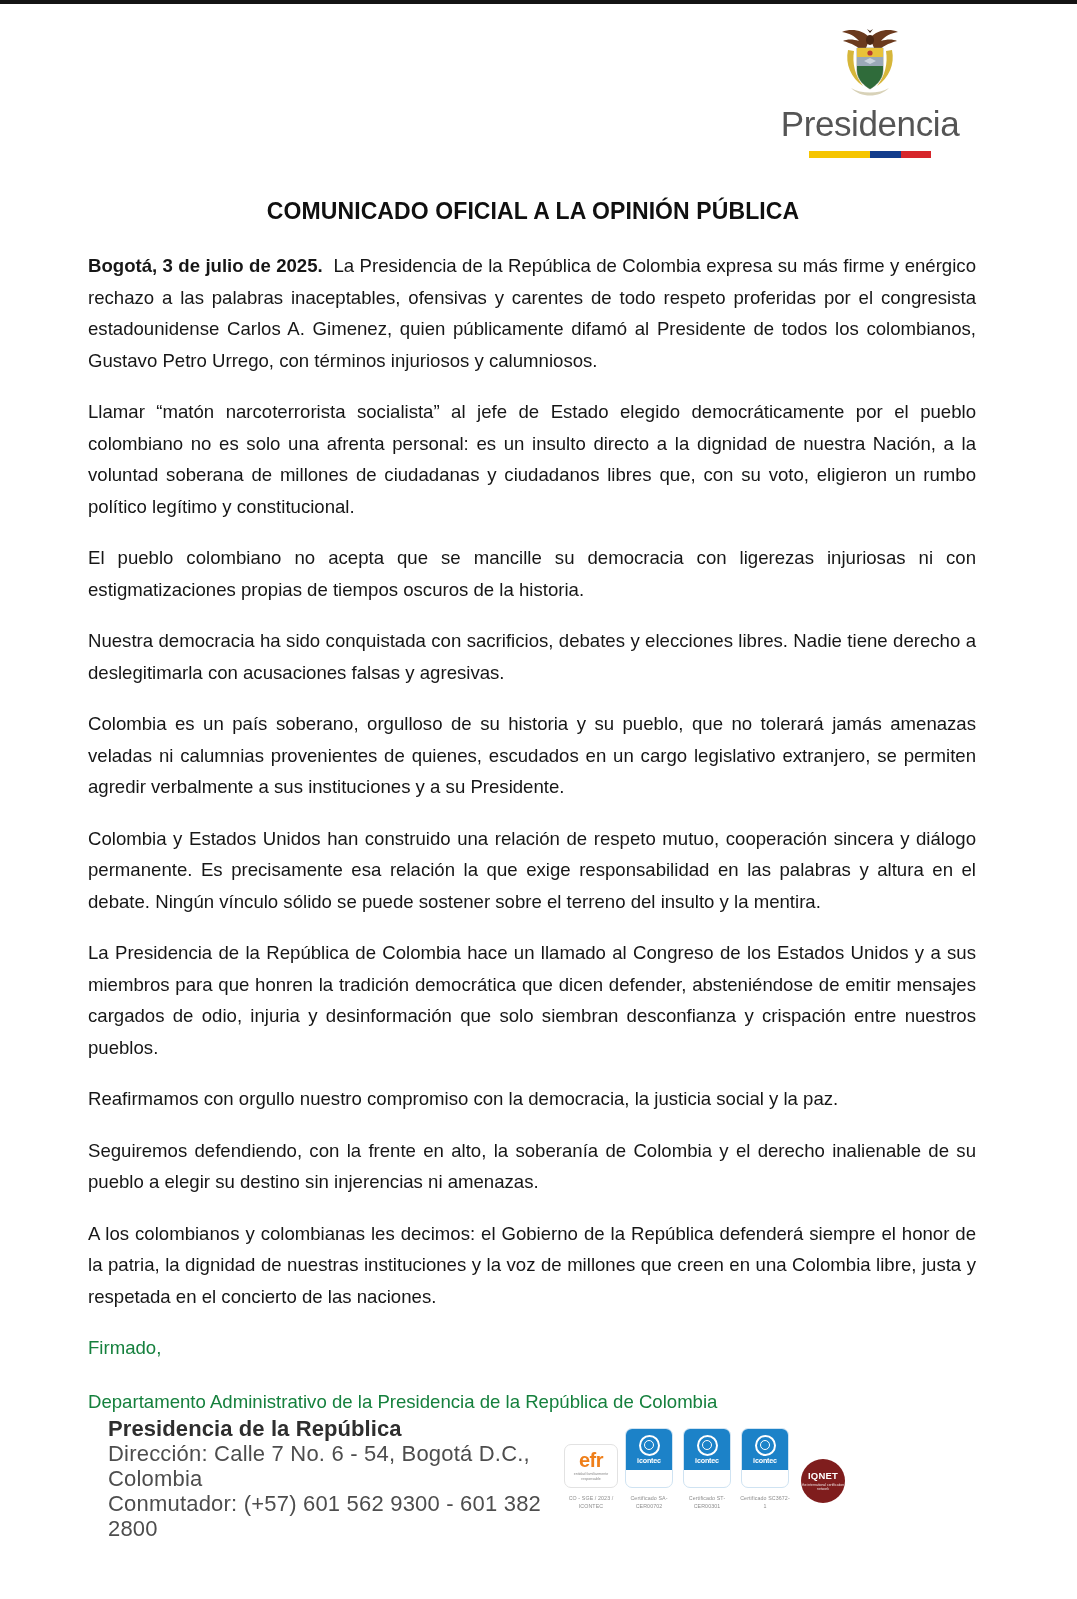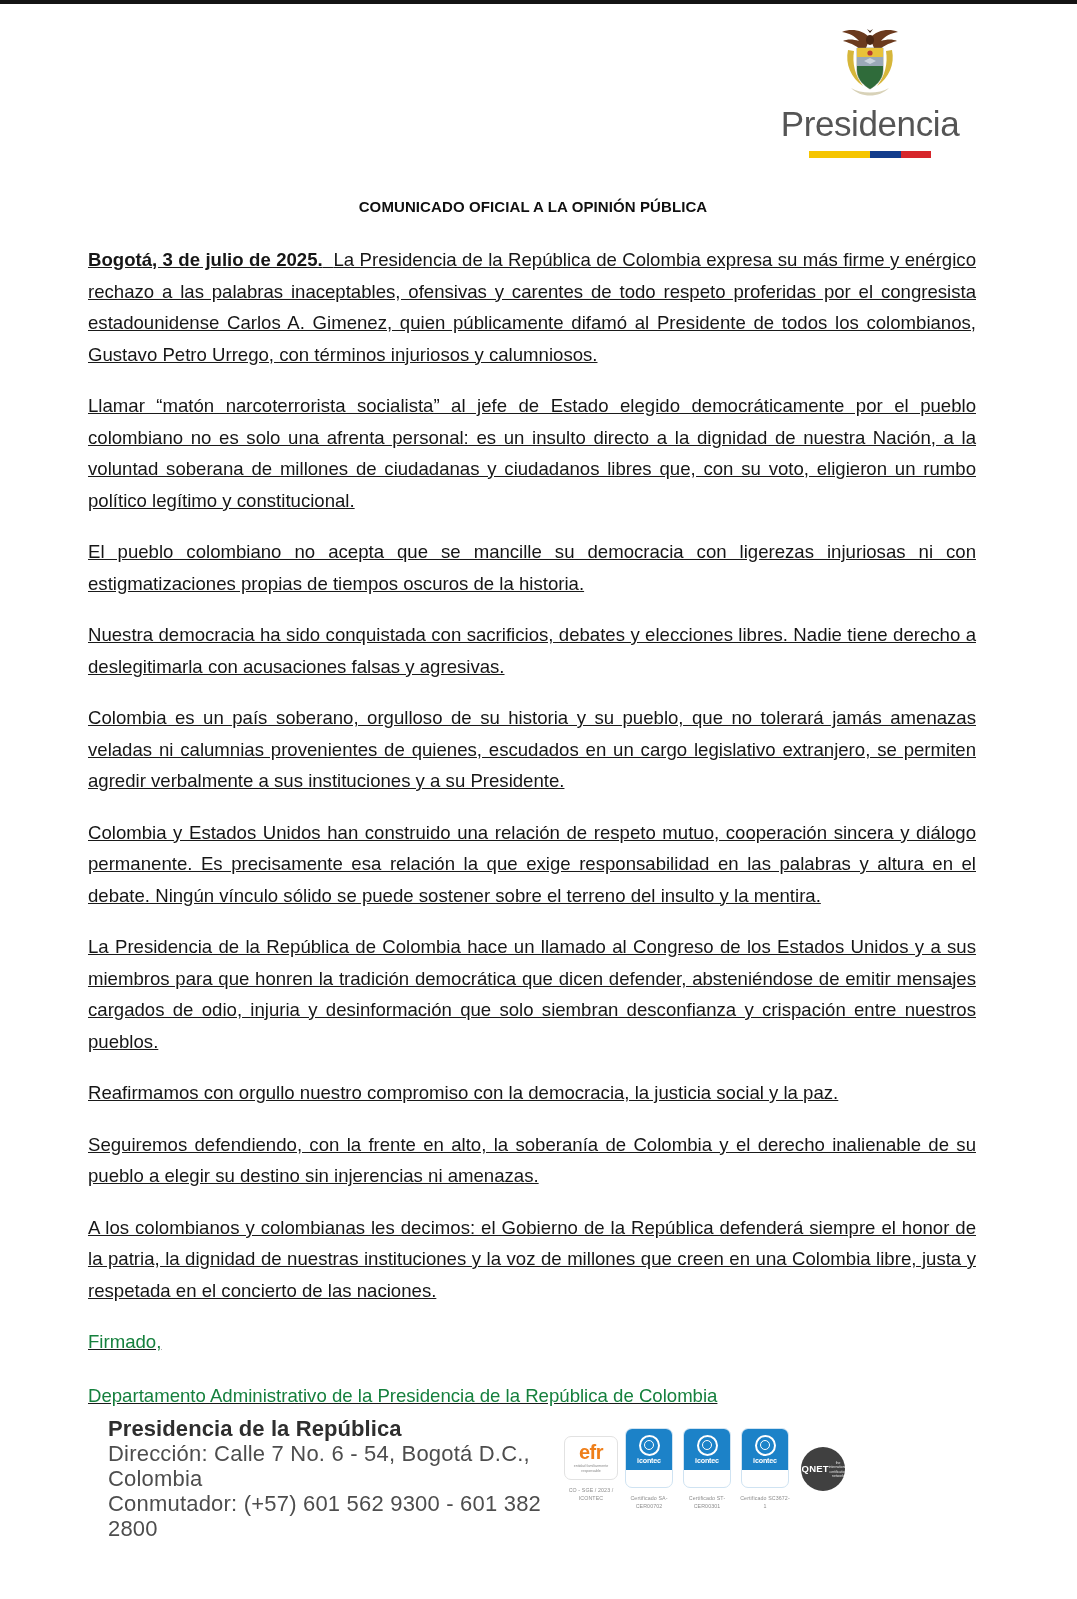--- a/index.html
+++ b/index.html
@@ -64,31 +64,30 @@
   .flagbar .b { flex: 0 0 25%; }
   .flagbar .r { flex: 0 0 25%; }
 
   
   .doc-title {
     position: absolute;
     top: 198px;
     left: 88px;
     width: 890px;
     text-align: center;
-    font-size: 15px;
+    font-size: 23px;
     font-weight: bold;
     letter-spacing: 0.1px;
     color: #101010;
   }
   .body-block {
     position: absolute;
-    top: 244px;
+    top: 250px;
     left: 88px;
     width: 888px;
-    text-decoration: underline;
   }
   .para {
     font-size: 18.6px;
     line-height: 31.5px;
     text-align: justify;
     text-justify: inter-word;
     margin: 0 0 20px 0;
     color: #161616;
     font-stretch: semi-condensed;
   }
@@ -132,21 +131,21 @@
     font-weight: bold;
     color: #2e2e2e;
     letter-spacing: 0.1px;
   }
 
   
   .certs {
     margin-right: 140px;
     margin-top: 12px;
     display: flex;
-    align-items: center;
+    align-items: flex-end;
     gap: 6px;
   }
   .cert {
     display: flex;
     flex-direction: column;
     align-items: center;
     width: 52px;
   }
   .badge-efr {
     width: 52px;
@@ -220,23 +219,24 @@
     align-items: center;
     justify-content: center;
     color: #1c82c8;
     font-size: 5.6px;
     font-weight: bold;
     letter-spacing: -0.1px;
   }
   .badge-iqnet {
     width: 44px; height: 44px;
     border-radius: 50%;
-    background: #404040;
+    background: #7f1d1d;
     color: #ffffff;
     display: flex;
+    flex-direction: column;
     align-items: center;
     justify-content: center;
     margin-top: 6px;
   }
   .iqnet-word {
     font-size: 9.5px;
     font-weight: bold;
     letter-spacing: 0.2px;
     line-height: 1;
   }

